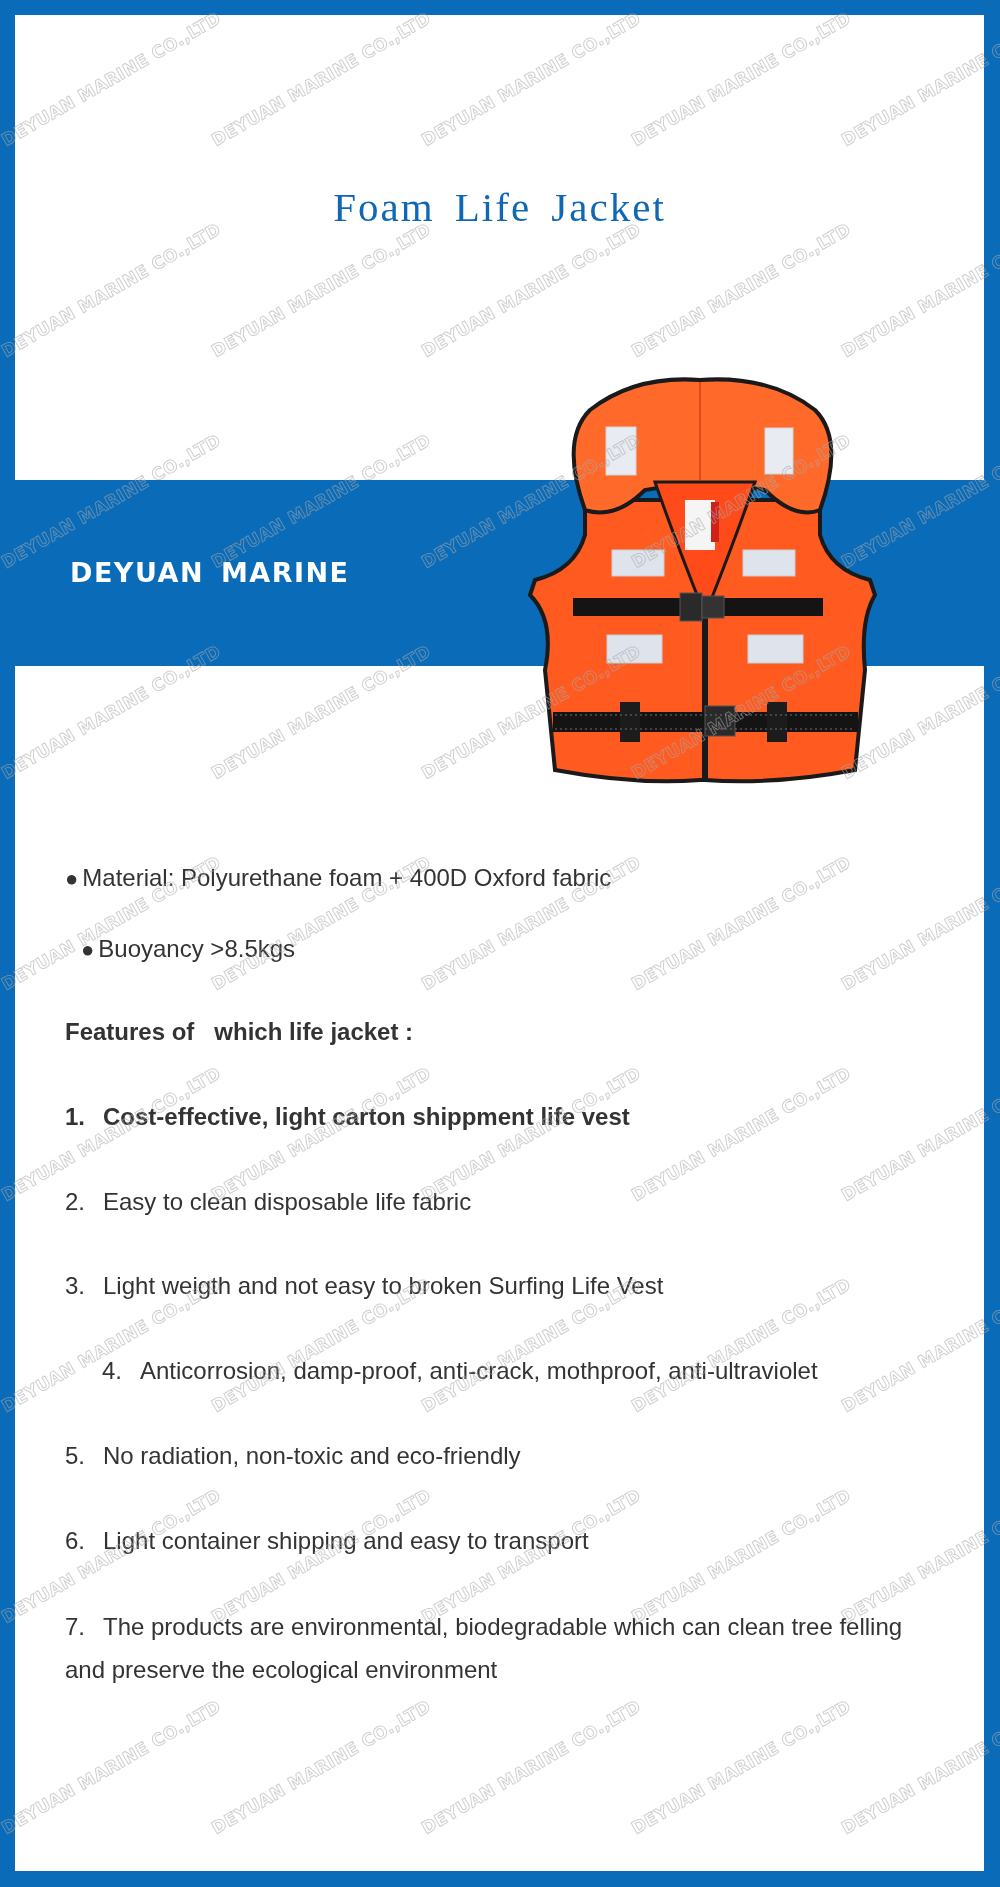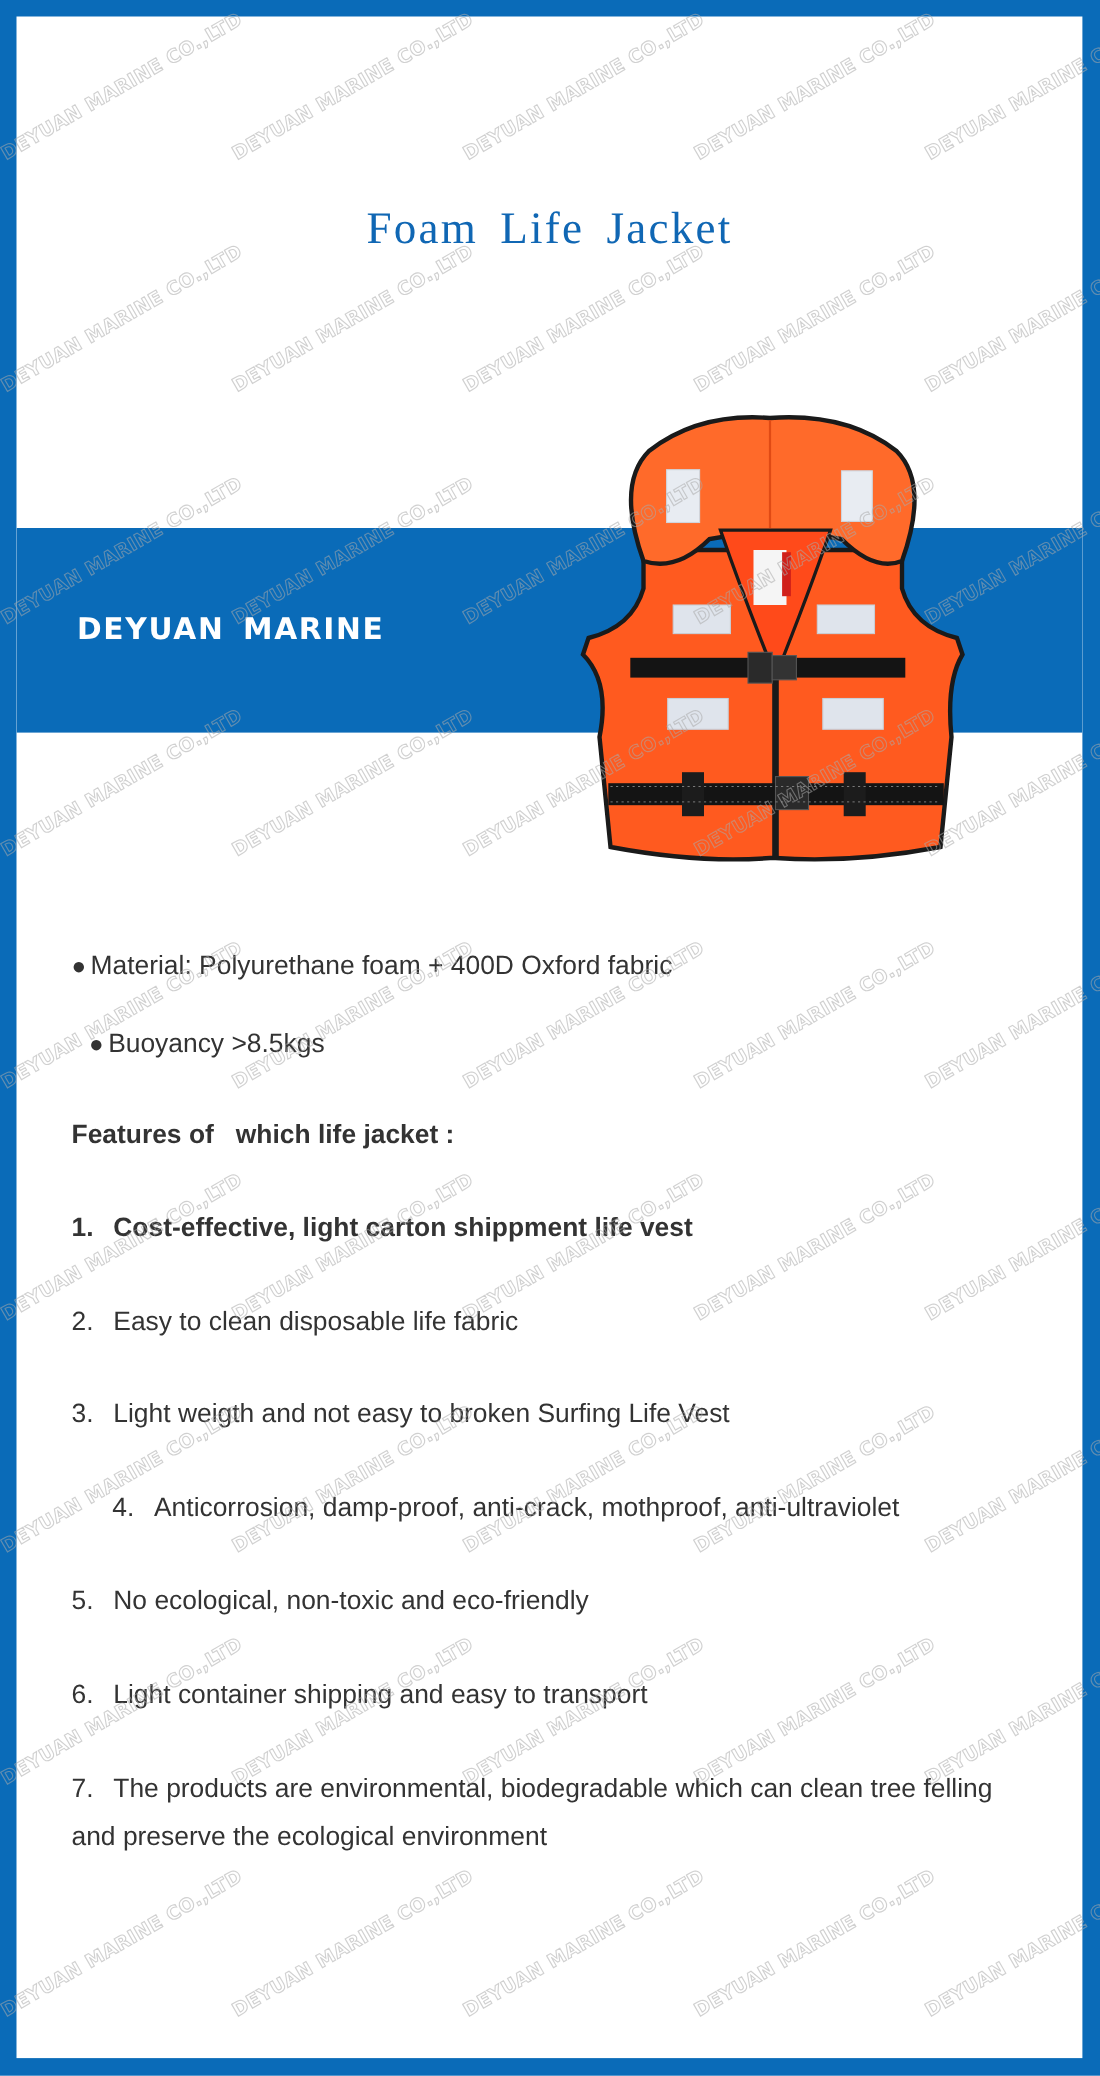--- a/index.html
+++ b/index.html
@@ -79,21 +79,21 @@
     <div class="feat" style="top:1173px;">
       <span class="num">2.</span><span>Easy to clean disposable life fabric</span>
     </div>
     <div class="feat" style="top:1257px;">
       <span class="num">3.</span><span>Light weigth and not easy to broken Surfing Life Vest</span>
     </div>
     <div class="feat" style="top:1342px;margin-left:37px;">
       <span class="num">4.</span><span>Anticorrosion, damp-proof, anti-crack, mothproof, anti-ultraviolet</span>
     </div>
     <div class="feat" style="top:1427px;">
-      <span class="num">5.</span><span>No ecological, non-toxic and eco-friendly</span>
+      <span class="num">5.</span><span>No radiation, non-toxic and eco-friendly</span>
     </div>
     <div class="feat" style="top:1512px;">
       <span class="num">6.</span><span>Light container shipping and easy to transport</span>
     </div>
     <div class="feat wrap" style="top:1590px;">
       <span class="num">7.</span><span>The products are environmental, biodegradable which can clean tree felling and preserve the ecological environment</span>
     </div>
   </div>
 </div>
 

